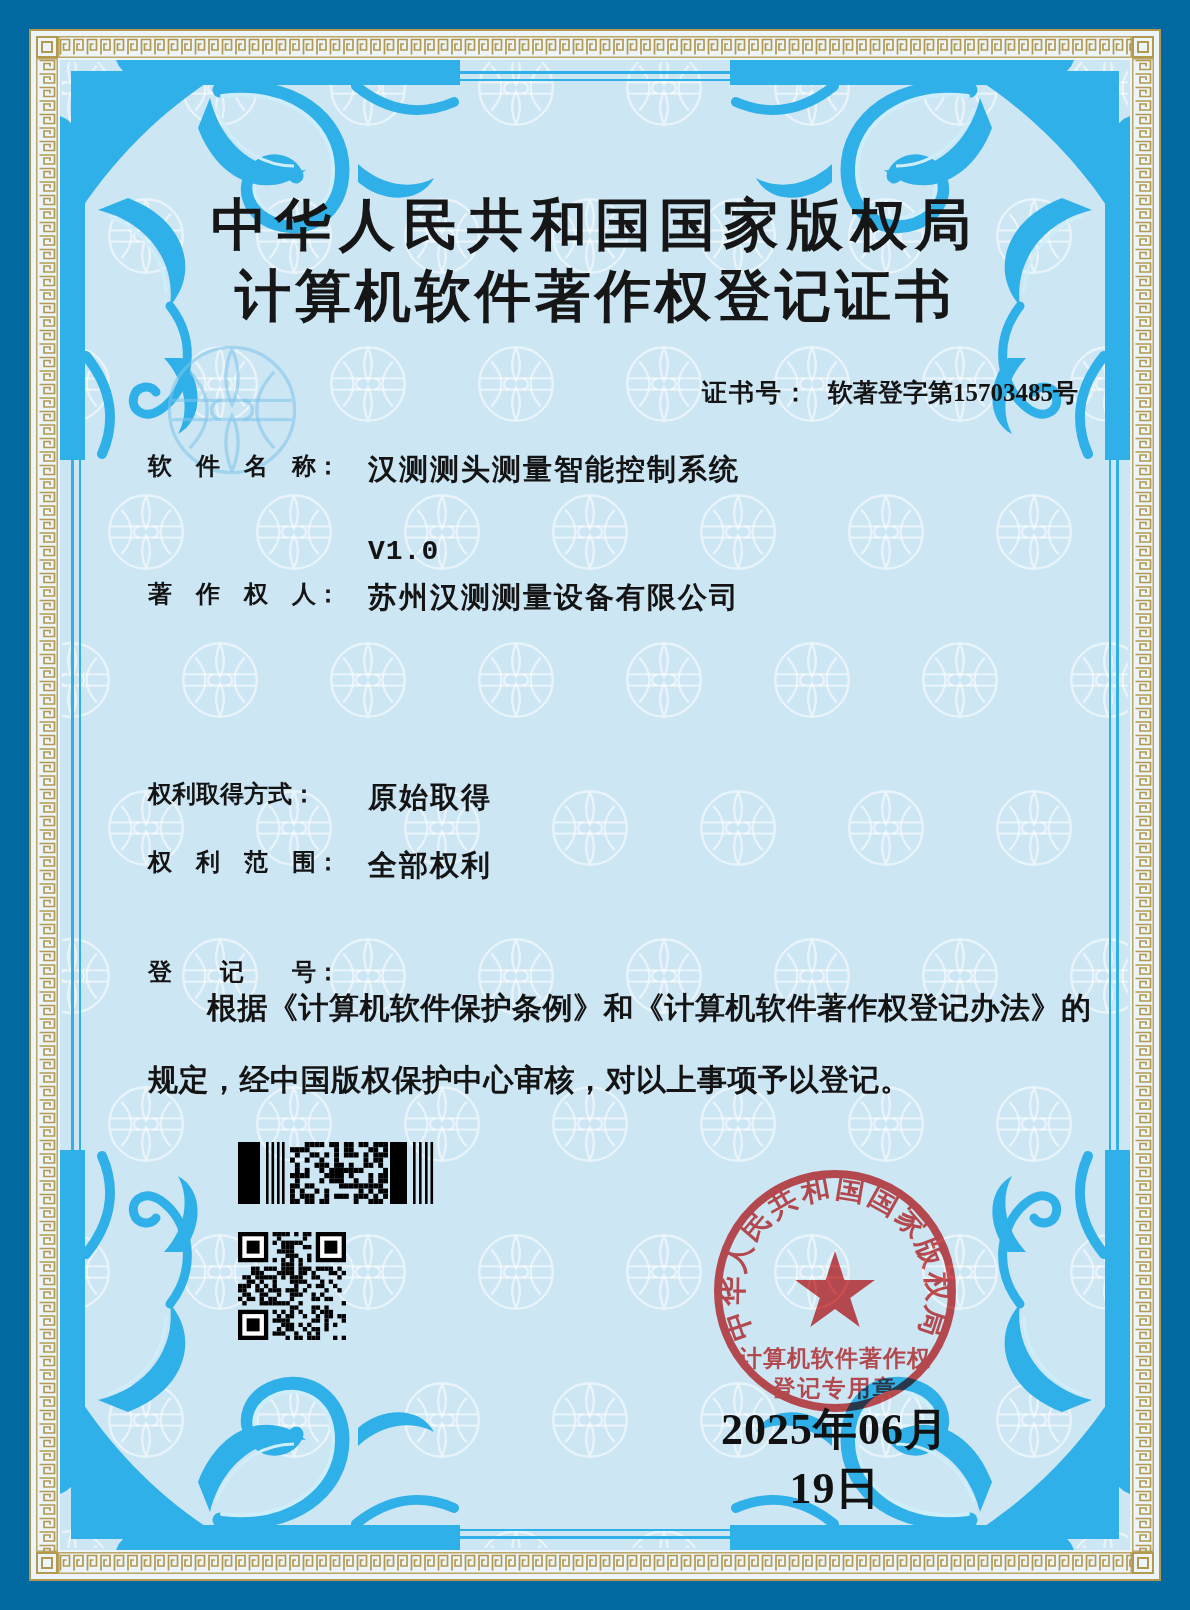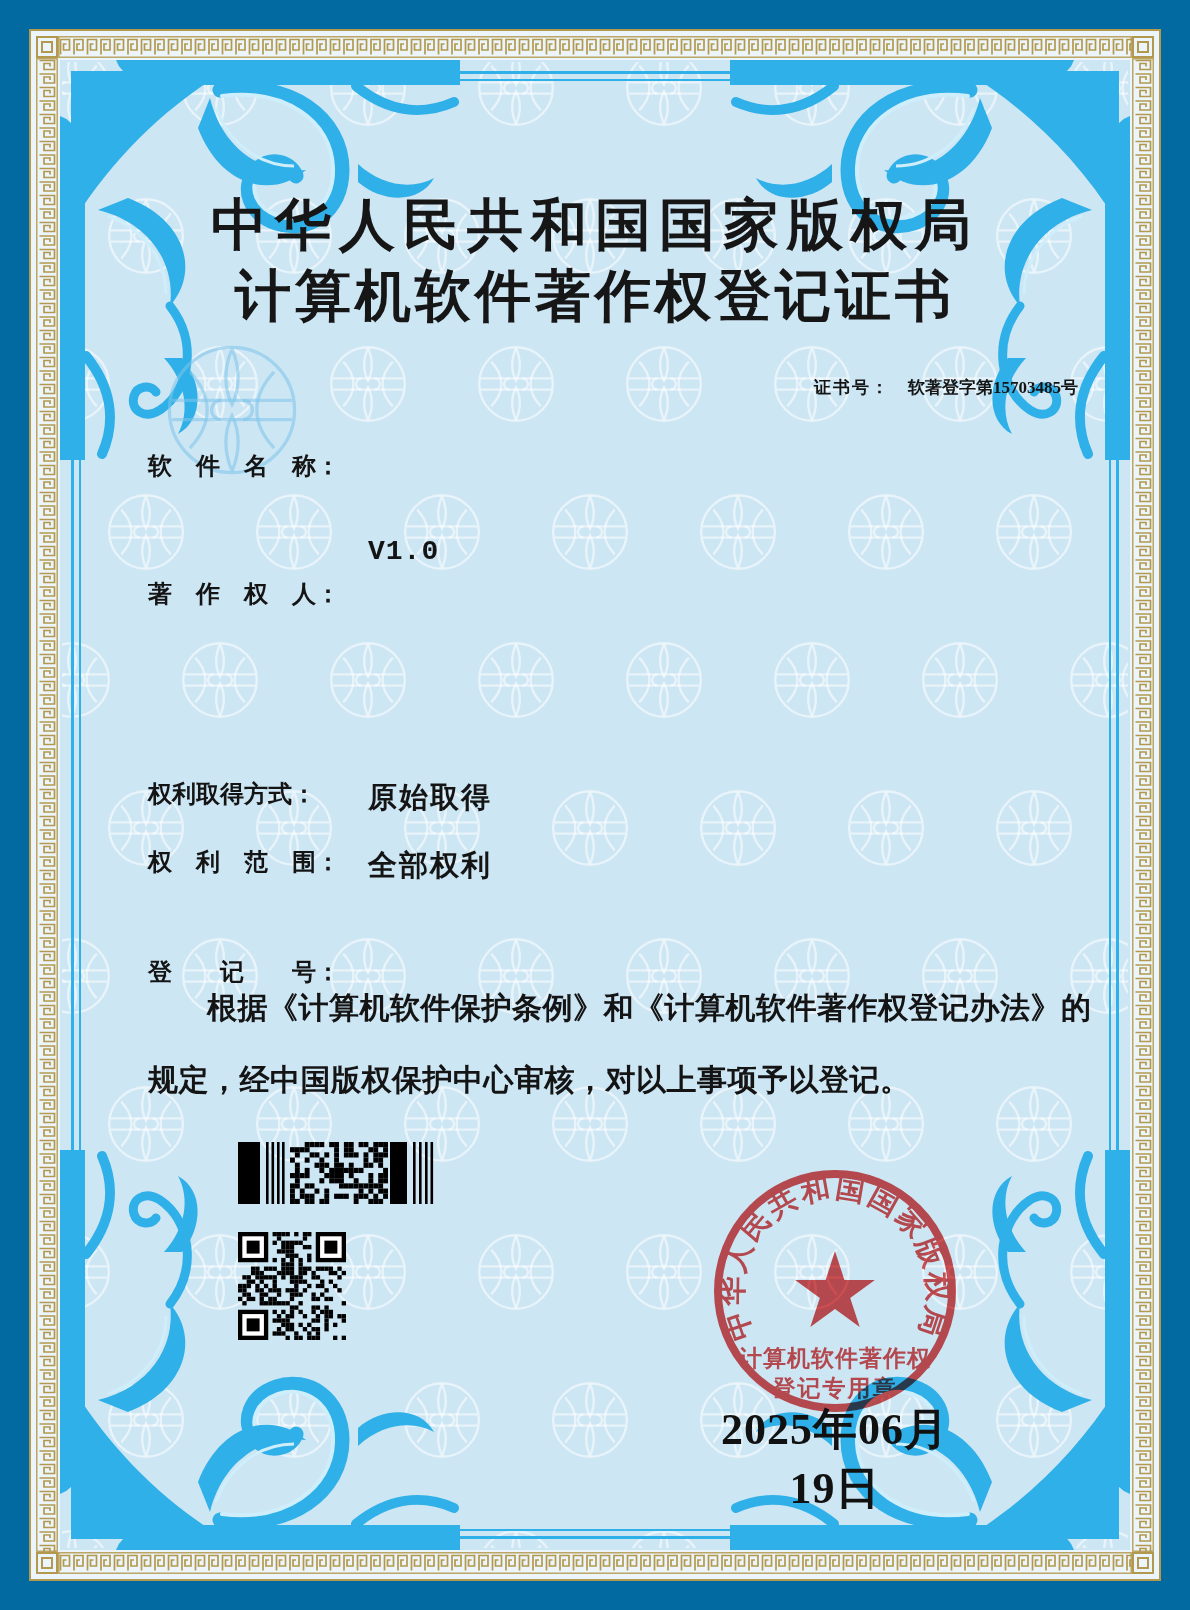--- a/index.html
+++ b/index.html
@@ -33,21 +33,21 @@
   .c-bl{left:60px;bottom:60px;transform:scaleY(-1);}
   .c-br{right:60px;bottom:60px;transform:scale(-1,-1);}
 
   .watermark{position:absolute;inset:62px;overflow:hidden;}
 
   .t1,.t2{position:absolute;left:0;width:100%;text-align:center;
     font-weight:900;font-size:56px;color:#161616;}
   .t1{top:188px;letter-spacing:8px;}
   .t2{top:259px;letter-spacing:4px;}
 
-  .certno{position:absolute;top:376px;right:112px;font-size:17px;font-weight:700;}
+  .certno{position:absolute;top:376px;right:112px;font-size:25px;font-weight:700;}
   .certno .lbl{margin-right:18px;letter-spacing:2px;}
 
   .frow{position:absolute;left:148px;right:90px;height:40px;font-weight:700;}
   .flabel{position:absolute;left:0;top:0;font-size:24px;letter-spacing:0;}
   .fvalue{position:absolute;left:220px;top:0;font-size:29px;letter-spacing:2px;}
   .mono{font-family:"Liberation Mono","DejaVu Sans Mono",monospace;letter-spacing:1px;}
   #row-name{top:450px;} #row-version{top:490px;}
   #row-owner{top:578px;text-align:right;}
   #row-acq{top:778px;} #row-scope{top:846px;} #row-reg{top:956px;}
   .vrow{position:absolute;left:368px;font-size:28px;font-weight:700;margin-top:44px;}
@@ -1825,26 +1825,28 @@
 
   <div class="t1">中华人民共和国国家版权局</div>
   <div class="t2">计算机软件著作权登记证书</div>
 
   <div class="certno">
     <span class="lbl">证书号：</span><span>软著登字第15703485号</span>
   </div>
 
   <div class="frow" id="row-name">
     <span class="flabel">软　件　名　称：</span>
+    <span class="fvalue">汉测测头测量智能控制系统</span>
   </div>
   <div class="vrow" id="row-version">
     <span class="mono">V1.0</span>
   </div>
   <div class="frow" id="row-owner">
     <span class="flabel">著　作　权　人：</span>
+    <span class="fvalue">苏州汉测测量设备有限公司</span>
   </div>
   <div class="frow" id="row-acq">
     <span class="flabel">权利取得方式：</span>
     <span class="fvalue">原始取得</span>
   </div>
   <div class="frow" id="row-scope">
     <span class="flabel">权　利　范　围：</span>
     <span class="fvalue">全部权利</span>
   </div>
   <div class="frow" id="row-reg">

